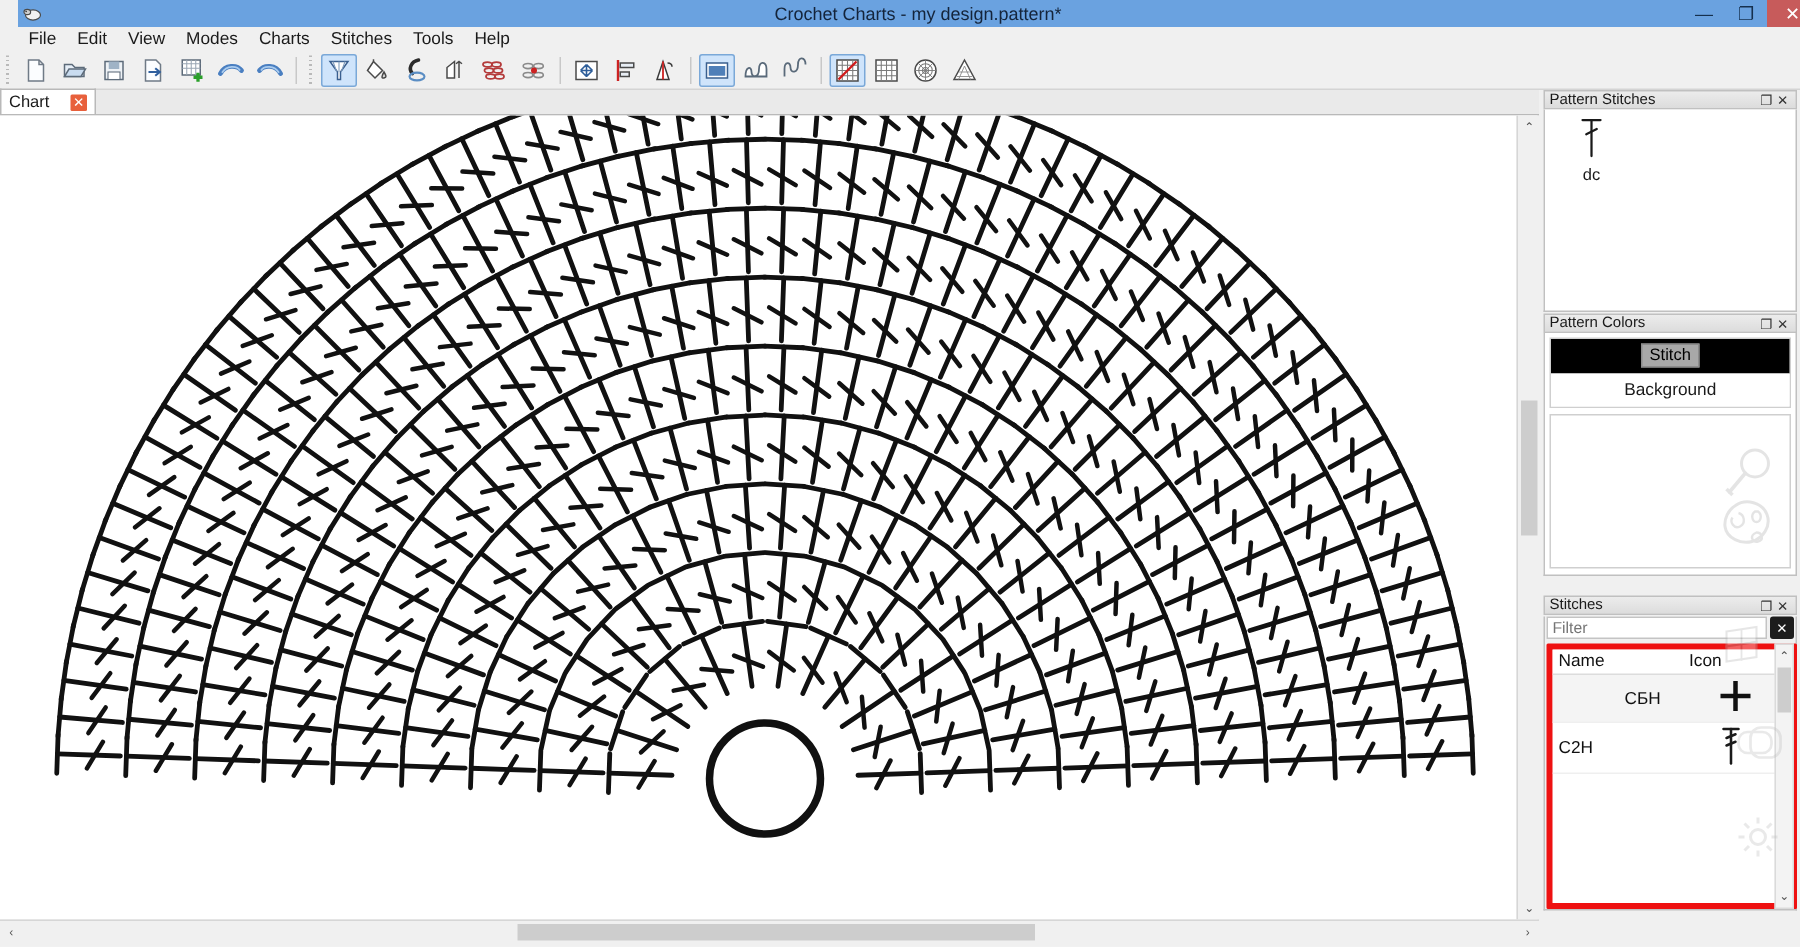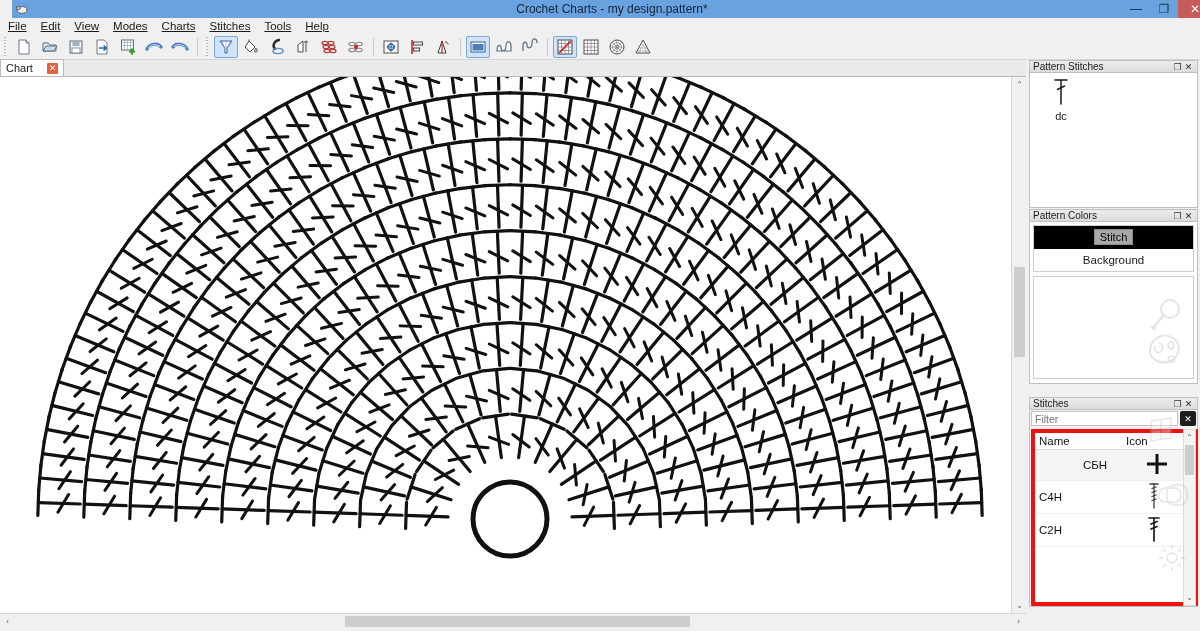--- a/index.html
+++ b/index.html
@@ -30,21 +30,21 @@
   .winbtns { position: absolute; right: 0; top: 0; height: 18px; display: flex; }
   .winbtn {
     width: 28px; height: 18px; display: flex; align-items: center; justify-content: center;
     color: #15304e; font-size: 12px;
   }
   .winbtn.close { background: #c75b5b; color: #fff; width: 34px; }
 
   
   #menubar {
     position: absolute; left: 0; top: 18px; width: 1108px; height: 16px;
-    background: #f0f0f0; display: flex; align-items: center; padding-left: 1px; text-decoration: underline;
+    background: #f0f0f0; display: flex; align-items: center; padding-left: 12px;
   }
   .menu-item {
     padding: 1px 7px; font-size: 11.5px; color: #1a1a1a; line-height: 14px;
   }
 
   
   #toolbar {
     position: absolute; left: 0; top: 34px; width: 1200px; height: 26px;
     background: #f0f0f0; border-bottom: 1px solid #d4d4d4;
     display: flex; align-items: center;
@@ -2137,32 +2137,20 @@
               <td class="icon-cell">
                 <svg width="26" height="26" viewBox="0 0 26 26">
                   <g stroke="#111" stroke-width="3">
                       <path d="M3 13h20"></path>
                       <path d="M13 3v20"></path>
                     </g>
                 </svg>
               </td>
             </tr>
             <tr>
-              <td>С4Н</td>
-              <td class="icon-cell">
-                <svg width="20" height="28" viewBox="0 0 20 28">
-                  <g stroke="#3a3a3a" stroke-width="1.3" fill="none" stroke-linecap="round">
-                    <path d="M6 2h8"></path>
-                      <path d="M10 2v24"></path>
-                    <path d="M8 6.5l4-1.5M8 10.5l4-1.5M8 14.5l4-1.5M8 18.5l4-1.5"></path>
-                  </g>
-                </svg>
-              </td>
-            </tr>
-            <tr>
               <td>С2Н</td>
               <td class="icon-cell">
                 <svg width="20" height="28" viewBox="0 0 20 28">
                   <g stroke="#1a1a1a" stroke-width="1.7" fill="none" stroke-linecap="round">
                     <path d="M5 3h10"></path>
                       <path d="M10 3v23"></path>
                     <path d="M7 9l6-2.5M7 14l6-2.5"></path>
                   </g>
                 </svg>
               </td>

